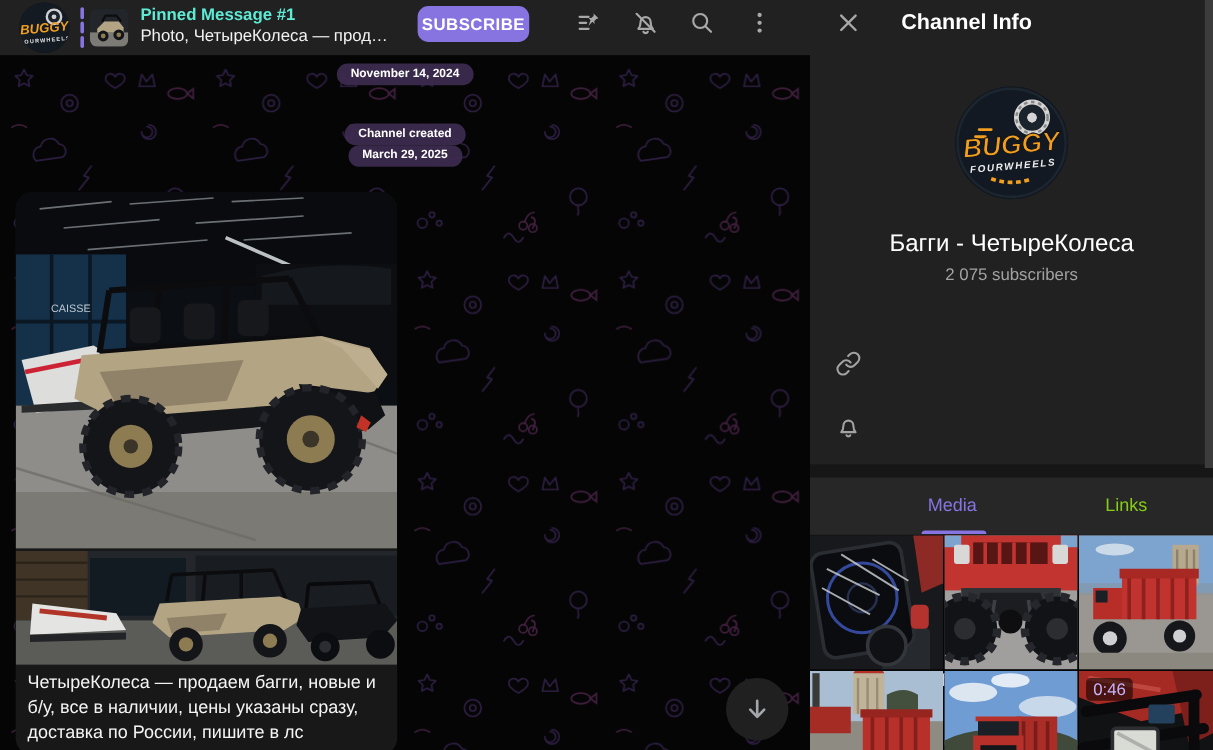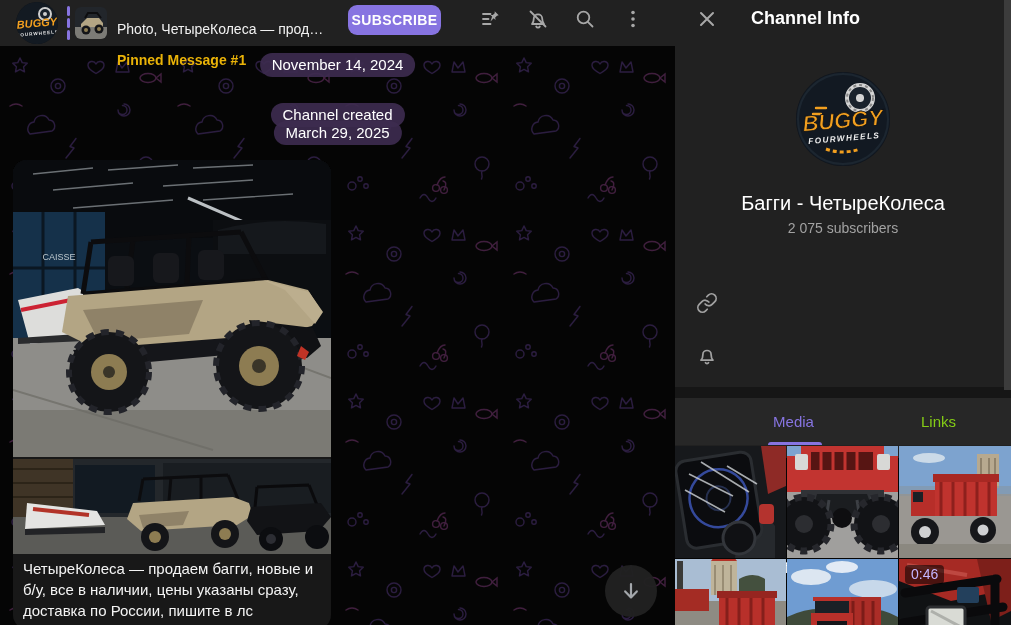--- a/index.html
+++ b/index.html
@@ -9,30 +9,30 @@
   #stage { position:relative; width:1011px; height:625px; overflow:hidden; background:#050505; }
 
   
   #chat-col { left:0; top:0; width:675px; height:625px; overflow:hidden; }
   #doodle-bg { left:0; top:46px; width:675px; height:579px; }
 
   #chat-header { left:0; top:0; width:675px; height:46px; background:#212121; z-index:5; }
   #hdr-avatar { left:16px; top:2px; width:42px; height:42px; border-radius:50%; overflow:hidden; background:#10151c; cursor:pointer; }
   .pin-seg { left:67px; width:3px; background:#8774e1; border-radius:2px; }
   #pin-thumb { left:75px; top:7px; width:32px; height:32px; border-radius:6px; overflow:hidden; }
-  #pin-title { left:117px; top:4px; font-size:14px; font-weight:600; color:#eab308; white-space:nowrap;margin-top:48px; }
+  #pin-title { left:117px; top:4px; font-size:14px; font-weight:600; color:#5eead4; white-space:nowrap; }
   #pin-preview { left:117px; top:21px; font-size:14px; color:#f1f1f1; white-space:nowrap; max-width:225px; overflow:hidden; }
   #subscribe-btn { left:348px; top:5px; width:93px; height:30px; background:#8774e1; border:none;
     border-radius:9px; color:#fff; font-size:14px; font-weight:600; letter-spacing:.4px; cursor:pointer;
     font-family:inherit; }
   .hdr-icon { top:7px; width:24px; height:24px; cursor:pointer; }
   .hdr-icon svg { display:block; }
 
   .date-pill { left:50%; transform:translateX(-50%); background:rgba(61,43,79,.92); color:#fff;
-    font-size:15px; font-weight:400; padding:3px 12px 4px; border-radius:13px; white-space:nowrap; z-index:2; }
+    font-size:10px; font-weight:700; padding:3px 12px 4px; border-radius:13px; white-space:nowrap; z-index:2; }
 
   #msg-bubble { left:13px; top:160px; width:318px; background:#181818; border-radius:14px; overflow:hidden; z-index:2; }
   #msg-photo1 { display:block; width:318px; height:297px; cursor:pointer; }
   #msg-photo2 { display:block; width:318px; height:95px; margin-top:2px; cursor:pointer; }
   #msg-caption { padding:4px 10px 8px; color:#f4f4f4; font-size:15px; line-height:21px; }
 
   #scroll-fab { left:605px; top:565px; width:52px; height:52px; border-radius:50%; background:rgba(33,33,33,.96);
     z-index:4; cursor:pointer; display:flex; align-items:center; justify-content:center; }
 
   

